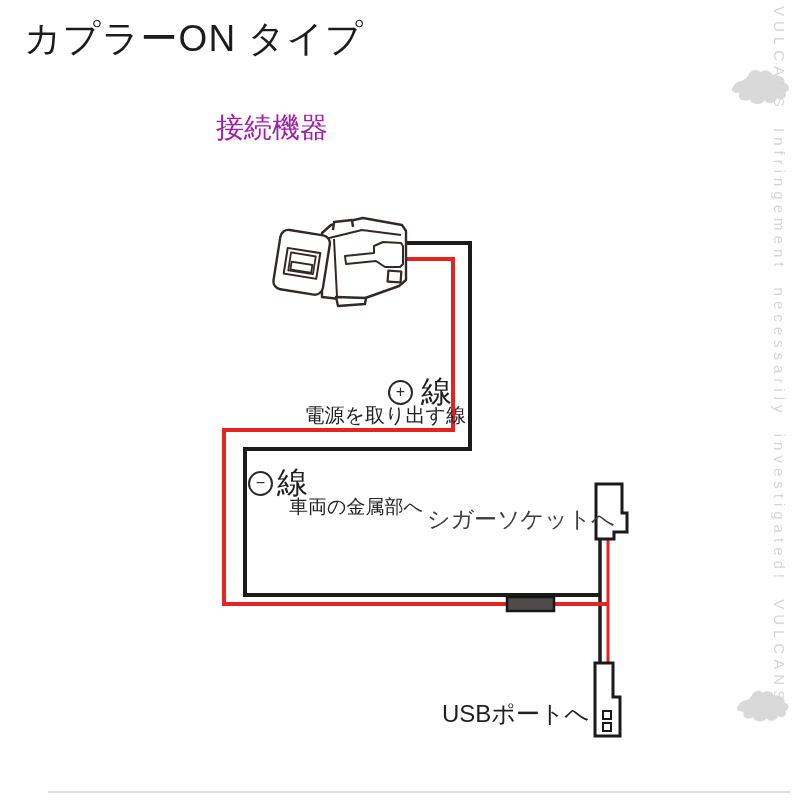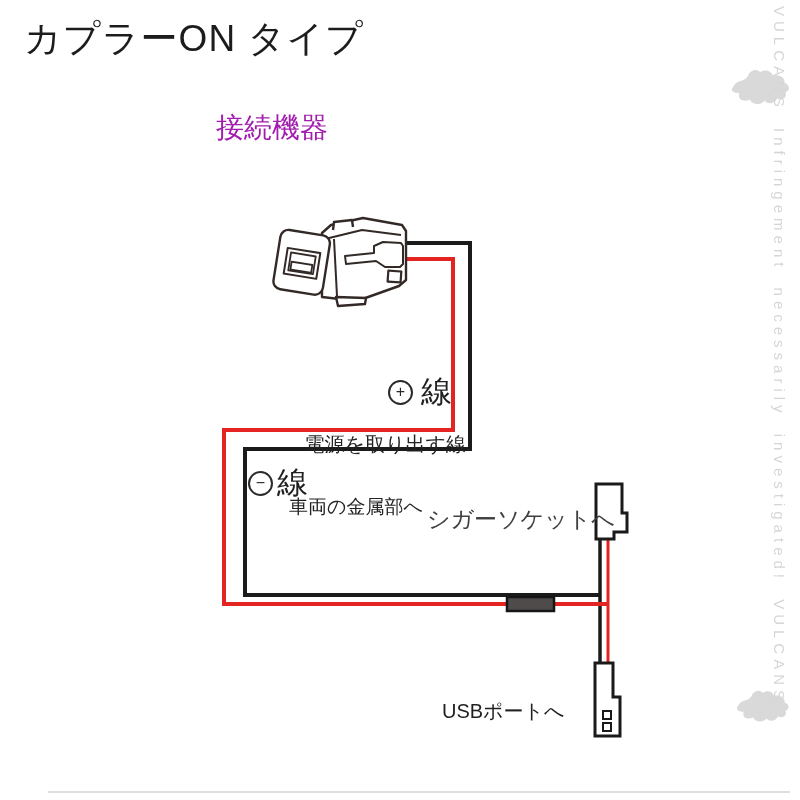--- a/index.html
+++ b/index.html
@@ -22,25 +22,25 @@
   
   .wire-label{display:flex;align-items:center;}
   .circle-sign{
     display:inline-flex;width:21px;height:21px;border:2px solid #2a2a2a;border-radius:50%;
     align-items:center;justify-content:center;font-size:16px;line-height:1;color:#2a2a2a;
     font-weight:500;flex:0 0 auto;
   }
   .wire-kanji{font-size:31px;color:#1f1f1f;font-weight:500;}
   .plus-label{left:388px;top:371px;gap:8px;}
   .minus-label{left:248px;top:462px;gap:4px;}
-  .plus-desc{left:300px;top:402px;width:166px;text-align:right;font-size:20px;color:#222;margin-top:29px;}
+  .plus-desc{left:300px;top:402px;width:166px;text-align:right;font-size:20px;color:#222;}
   .minus-desc{left:273px;top:494px;font-size:19px;color:#222;margin-left:16px;}
 
   .cigar-label{left:427px;top:504px;font-size:23px;color:#404040;}
-  .usb-label{left:442px;top:698px;font-size:20px;color:#1f1f1f;}
+  .usb-label{left:442px;top:698px;font-size:24px;color:#1f1f1f;}
 
   
   .watermark-vertical{
     right:12px;top:6px;height:788px;
     writing-mode:vertical-rl;
     font-size:15px;letter-spacing:5px;word-spacing:7px;
     color:#d6d6d6;font-weight:500;white-space:nowrap;overflow:hidden;
   }
   .bottom-line{left:48px;top:791px;width:742px;height:2px;background:#dedede;}
 

